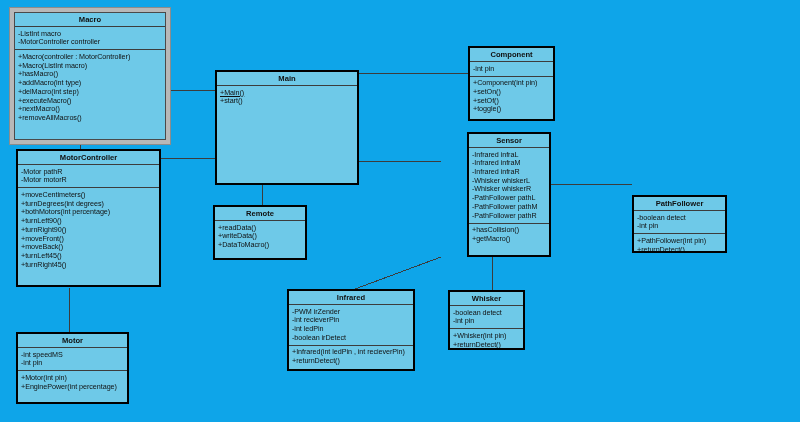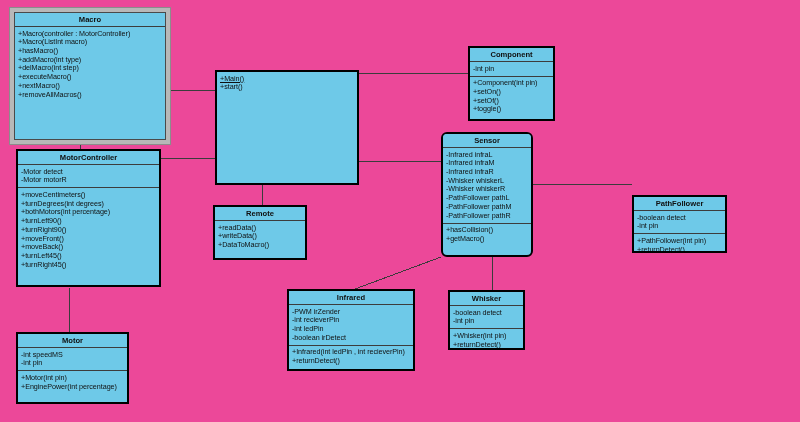--- a/index.html
+++ b/index.html
@@ -4,21 +4,21 @@
 <style>
   html, body {
     margin: 0;
     padding: 0;
     background: #ffffff;
   }
   #canvas {
     position: relative;
     width: 800px;
     height: 422px;
-    background: #ec4899;
+    background: #0ea5e9;
     overflow: hidden;
     font-family: "Liberation Sans", sans-serif;
   }
   
   #edges {
     position: absolute;
     left: 0;
     top: 0;
     width: 800px;
     height: 422px;
@@ -91,36 +91,40 @@
       <path d="M531,184 L632,184"></path>
 
       <path d="M441,257 L355,289"></path>
 
       <path d="M492,257 L492,290"></path>
     </g>
   </svg>
 
   <div class="uml-class selected" style="left:14px; top:12px; width:152px; height:128px;">
     <div class="uml-title">Macro</div>
+    <div class="uml-compartment">
+      <div class="uml-row">-ListInt macro</div>
+      <div class="uml-row">-MotorController controller</div>
+    </div>
     <div class="uml-compartment last">
       <div class="uml-row">+Macro(controller : MotorController)</div>
       <div class="uml-row">+Macro(ListInt macro)</div>
       <div class="uml-row">+hasMacro()</div>
       <div class="uml-row">+addMacro(int type)</div>
       <div class="uml-row">+delMacro(int step)</div>
       <div class="uml-row">+executeMacro()</div>
       <div class="uml-row">+nextMacro()</div>
       <div class="uml-row">+removeAllMacros()</div>
     </div>
   </div>
 
   <div class="uml-class" style="left:16px; top:149px; width:145px; height:138px;">
     <div class="uml-title">MotorController</div>
     <div class="uml-compartment">
-      <div class="uml-row">-Motor detect</div>
+      <div class="uml-row">-Motor pathR</div>
       <div class="uml-row">-Motor motorR</div>
     </div>
     <div class="uml-compartment last">
       <div class="uml-row">+moveCentimeters()</div>
       <div class="uml-row">+turnDegrees(int degrees)</div>
       <div class="uml-row">+bothMotors(int percentage)</div>
       <div class="uml-row">+turnLeft90()</div>
       <div class="uml-row">+turnRight90()</div>
       <div class="uml-row">+moveFront()</div>
       <div class="uml-row">+moveBack()</div>
@@ -135,20 +139,21 @@
       <div class="uml-row">-int speedMS</div>
       <div class="uml-row">-int pin</div>
     </div>
     <div class="uml-compartment last">
       <div class="uml-row">+Motor(int pin)</div>
       <div class="uml-row">+EnginePower(int percentage)</div>
     </div>
   </div>
 
   <div class="uml-class" style="left:215px; top:70px; width:144px; height:115px;">
+    <div class="uml-title">Main</div>
     <div class="uml-compartment last">
       <div class="uml-row static">+Main()</div>
       <div class="uml-row">+start()</div>
     </div>
   </div>
 
   <div class="uml-class" style="left:213px; top:205px; width:94px; height:55px;">
     <div class="uml-title">Remote</div>
     <div class="uml-compartment last">
       <div class="uml-row">+readData()</div>
@@ -163,21 +168,21 @@
       <div class="uml-row">-int pin</div>
     </div>
     <div class="uml-compartment last">
       <div class="uml-row">+Component(int pin)</div>
       <div class="uml-row">+setOn()</div>
       <div class="uml-row">+setOf()</div>
       <div class="uml-row">+toggle()</div>
     </div>
   </div>
 
-  <div class="uml-class" style="left:441px; top:132px; width:92px; height:125px;border-radius:6px;">
+  <div class="uml-class" style="left:467px; top:132px; width:84px; height:125px;">
     <div class="uml-title">Sensor</div>
     <div class="uml-compartment">
       <div class="uml-row">-Infrared infraL</div>
       <div class="uml-row">-Infrared infraM</div>
       <div class="uml-row">-Infrared infraR</div>
       <div class="uml-row">-Whisker whiskerL</div>
       <div class="uml-row">-Whisker whiskerR</div>
       <div class="uml-row">-PathFollower pathL</div>
       <div class="uml-row">-PathFollower pathM</div>
       <div class="uml-row">-PathFollower pathR</div>

